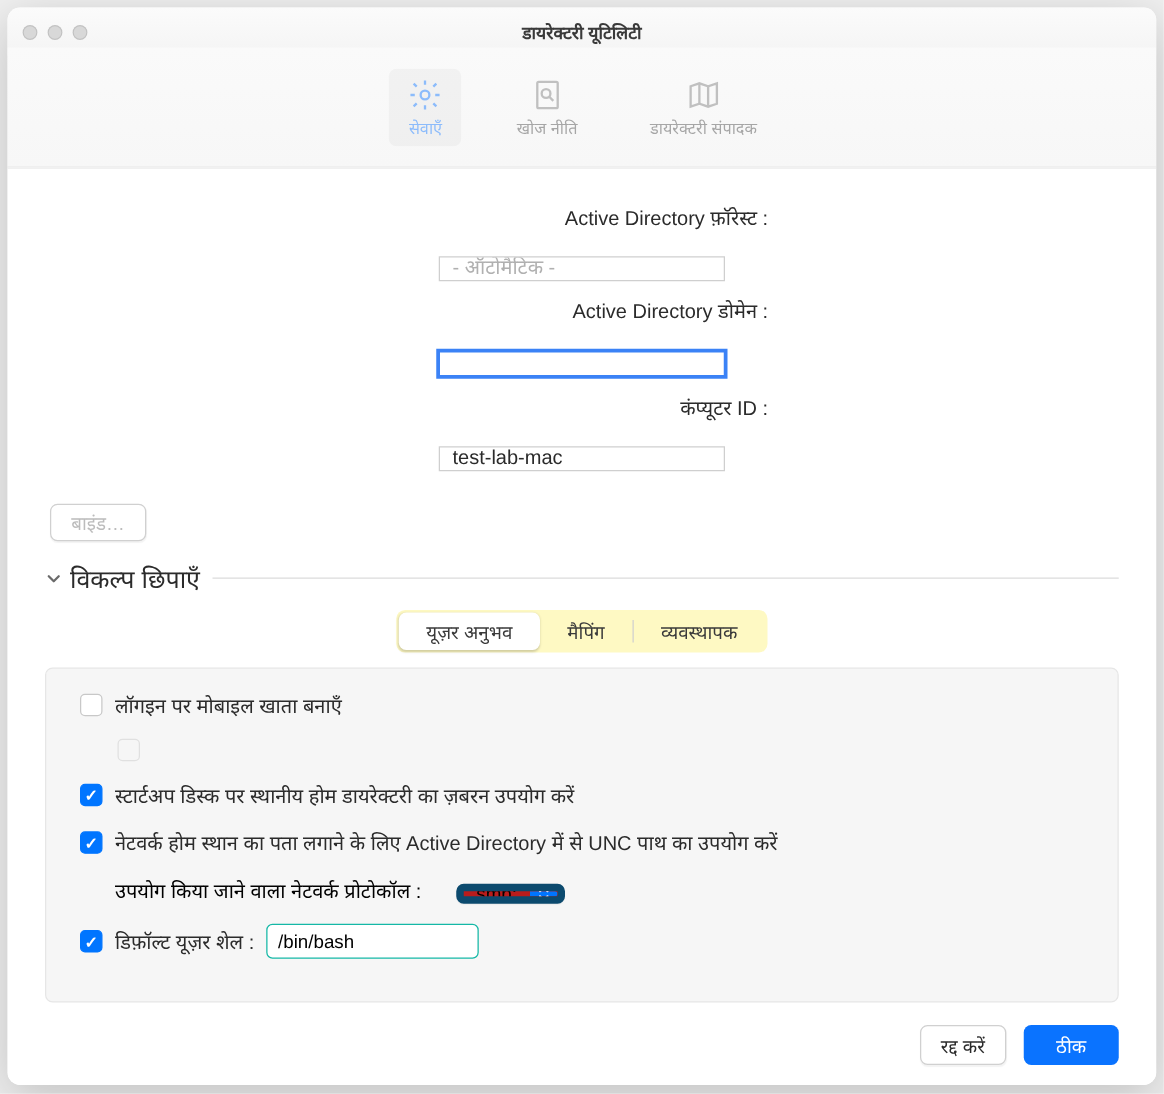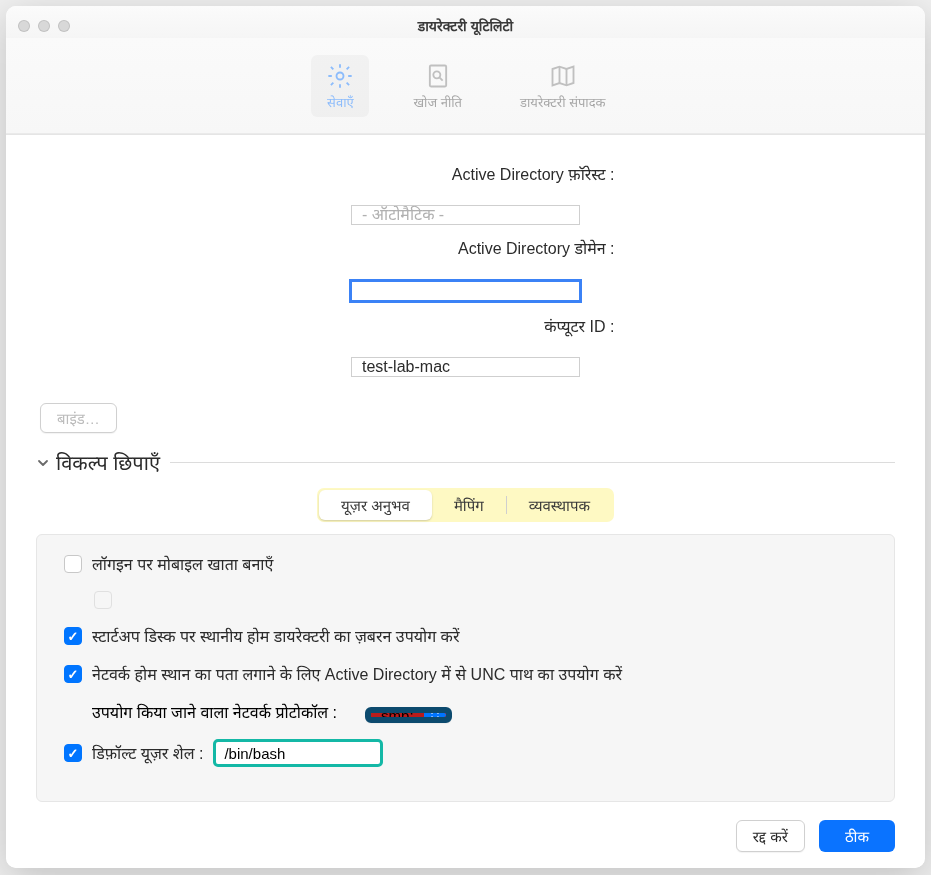--- a/index.html
+++ b/index.html
@@ -280,21 +280,21 @@
       height: 100%;
       margin-left: 10px;
       display: inline-flex;
       align-items: center;
       justify-content: center;
       border-radius: 0 5px 5px 0;
     }
     .shell-input {
       width: 170px;
       height: 28px;
-      border: 3px solid #14b8a6;
+      border: 1px solid #14b8a6;
       border-radius: 5px;
       padding: 0 8px;
       font-size: 15px;
       background: #fff;
     }
     .footer {
       display: flex;
       justify-content: flex-end;
       gap: 14px;
       padding-top: 18px;

